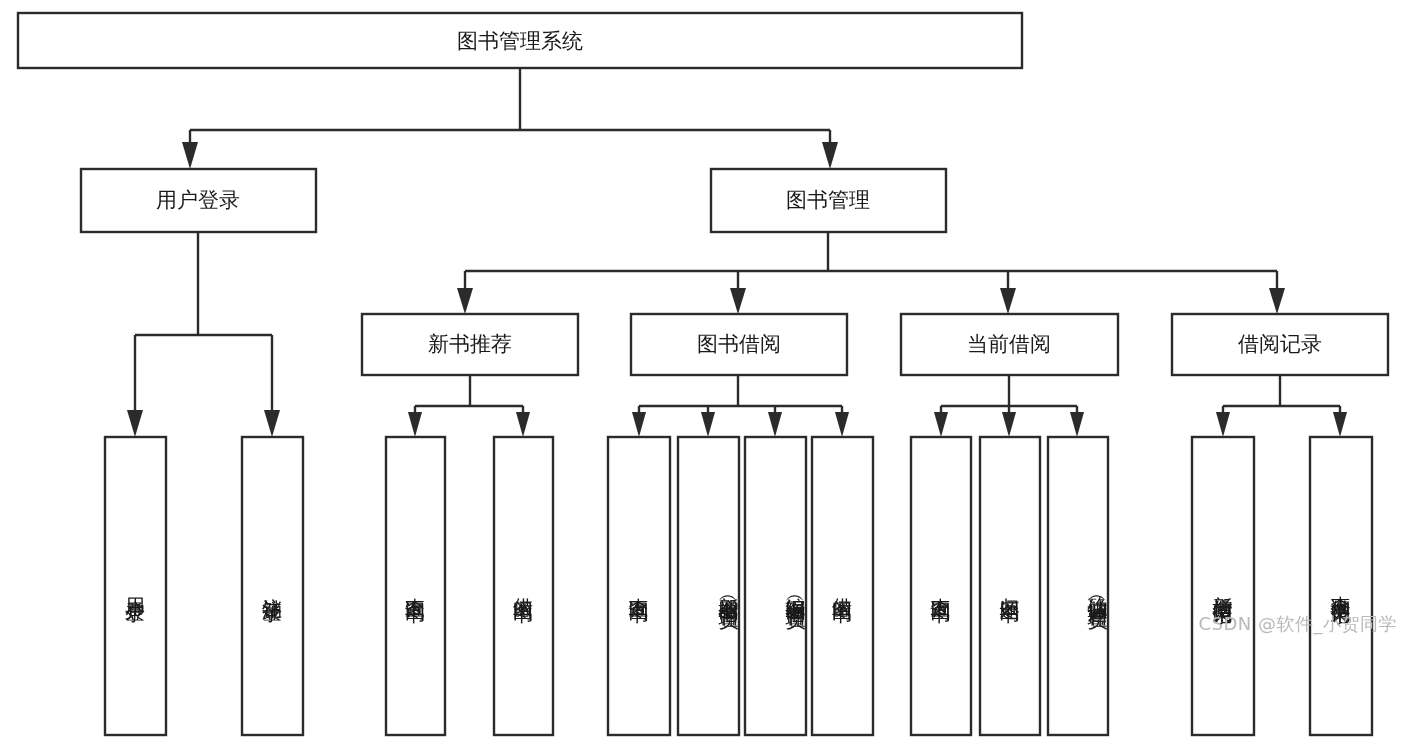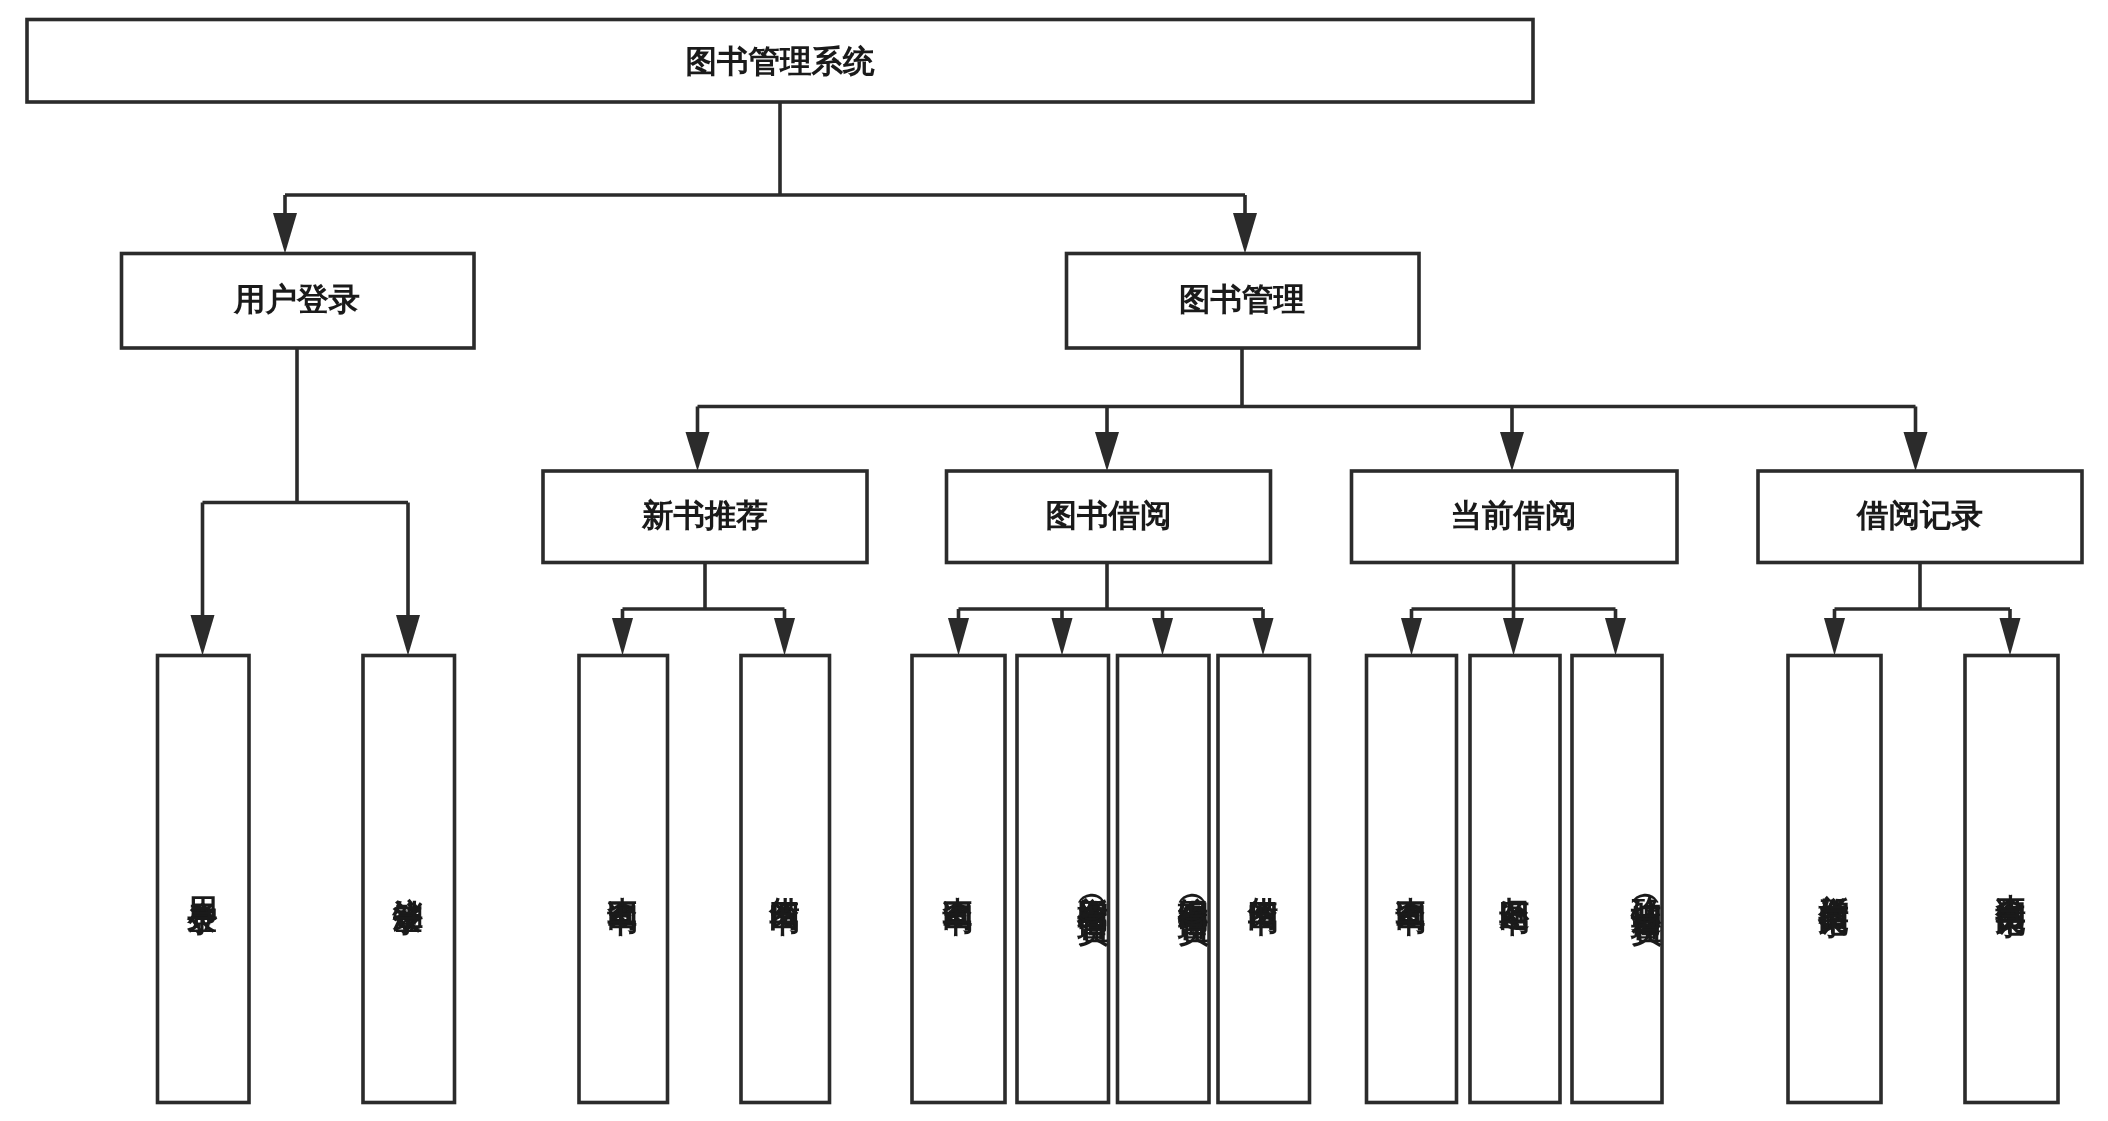--- a/index.html
+++ b/index.html
@@ -12,21 +12,20 @@
     width: 1405px;
     height: 747px;
     font-family: "DejaVu Sans", "Liberation Sans", sans-serif;
     overflow: hidden;
   }
   #diagram-root {
     position: relative;
     width: 1405px;
     height: 640px;
     background: #ffffff;
-    font-weight: bold;
   }
   svg#flow-svg {
     position: absolute;
     left: 0;
     top: 0;
     width: 1405px;
     height: 747px;
     display: block;
   }
   .node-rect {
@@ -231,13 +230,14 @@
   <div class="leaf-label-v" style="left:745px; top:437px; width:61px; height:298px; display:flex; align-items:flex-start; justify-content:center; padding-top:8px; box-sizing:border-box;">编辑图书（管理员）</div>
   <div class="leaf-label-v" style="left:812px; top:437px; width:61px; height:298px; display:flex; align-items:center; justify-content:center;">借阅图书</div>
 
   <div class="leaf-label-v" style="left:911px; top:437px; width:60px; height:298px; display:flex; align-items:center; justify-content:center;">查询图书</div>
   <div class="leaf-label-v" style="left:980px; top:437px; width:60px; height:298px; display:flex; align-items:center; justify-content:center;">归还图书</div>
   <div class="leaf-label-v" style="left:1048px; top:437px; width:60px; height:298px; display:flex; align-items:flex-start; justify-content:center; padding-top:8px; box-sizing:border-box;">确认归还（管理员）</div>
 
   <div class="leaf-label-v" style="left:1192px; top:437px; width:62px; height:298px; display:flex; align-items:center; justify-content:center;">新增借阅记录</div>
   <div class="leaf-label-v" style="left:1310px; top:437px; width:62px; height:298px; display:flex; align-items:center; justify-content:center;">查询借阅记录</div>
 
+  <div id="watermark">CSDN @软件_小贺同学</div>
 </div>
 
 </body></html>

